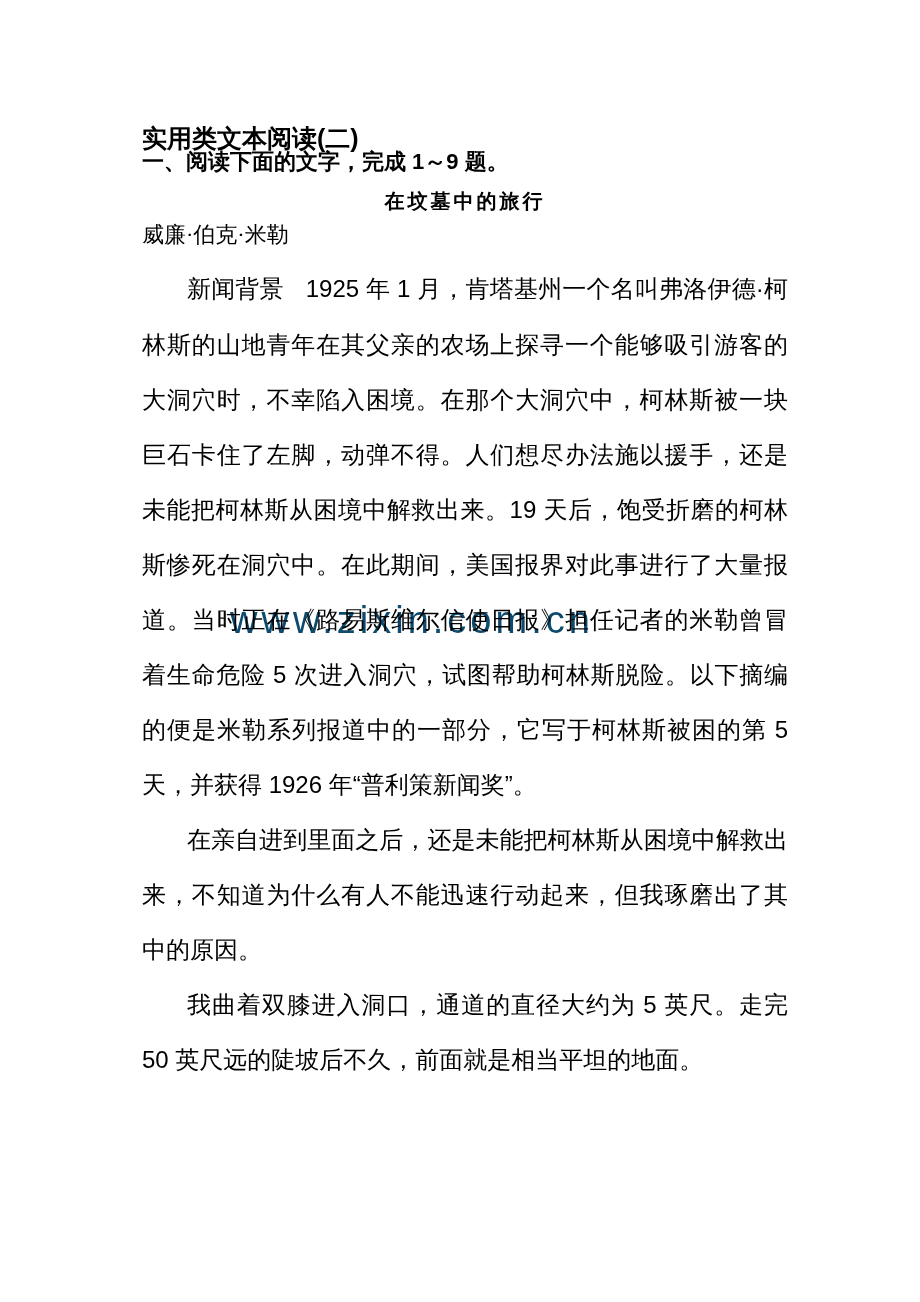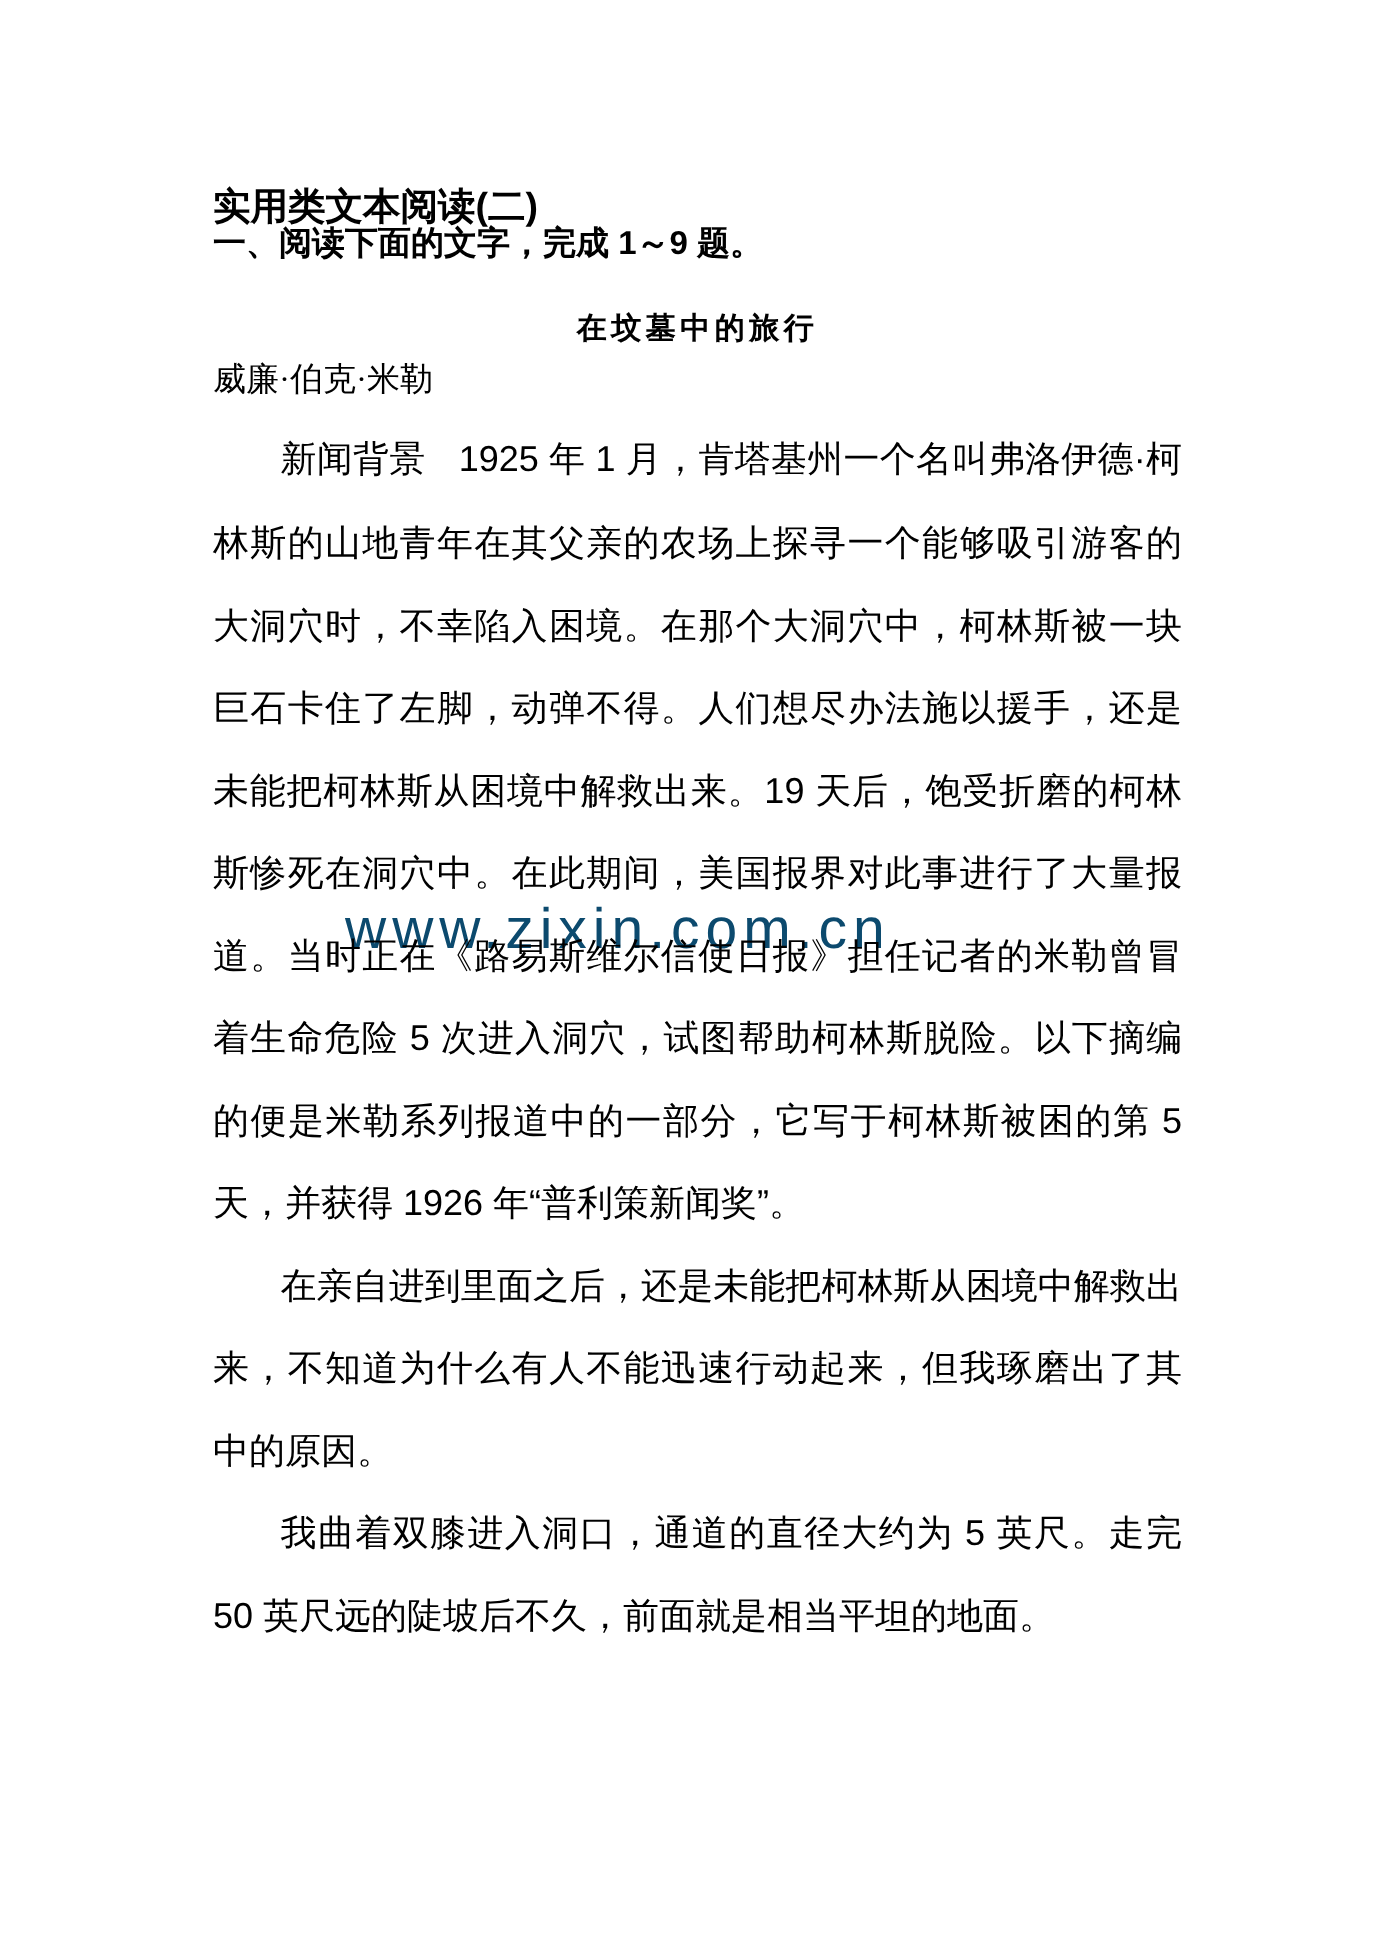--- a/index.html
+++ b/index.html
@@ -44,21 +44,21 @@
     font-family: "Liberation Sans", sans-serif;
   }
   .instruction {
     margin: 0;
     font-size: 22px;
     line-height: 22px;
     font-weight: bold;
     font-family: "Liberation Sans", sans-serif;
   }
   .article-title {
-    margin-top: 36px;
+    margin-top: 18px;
     text-align: center;
     font-size: 20px;
     line-height: 20px;
     font-weight: bold;
     letter-spacing: 3px;
     font-family: Liberation Serif, serif;
   }
   .article-author {
     margin-top: 12px;
     font-size: 22px;

